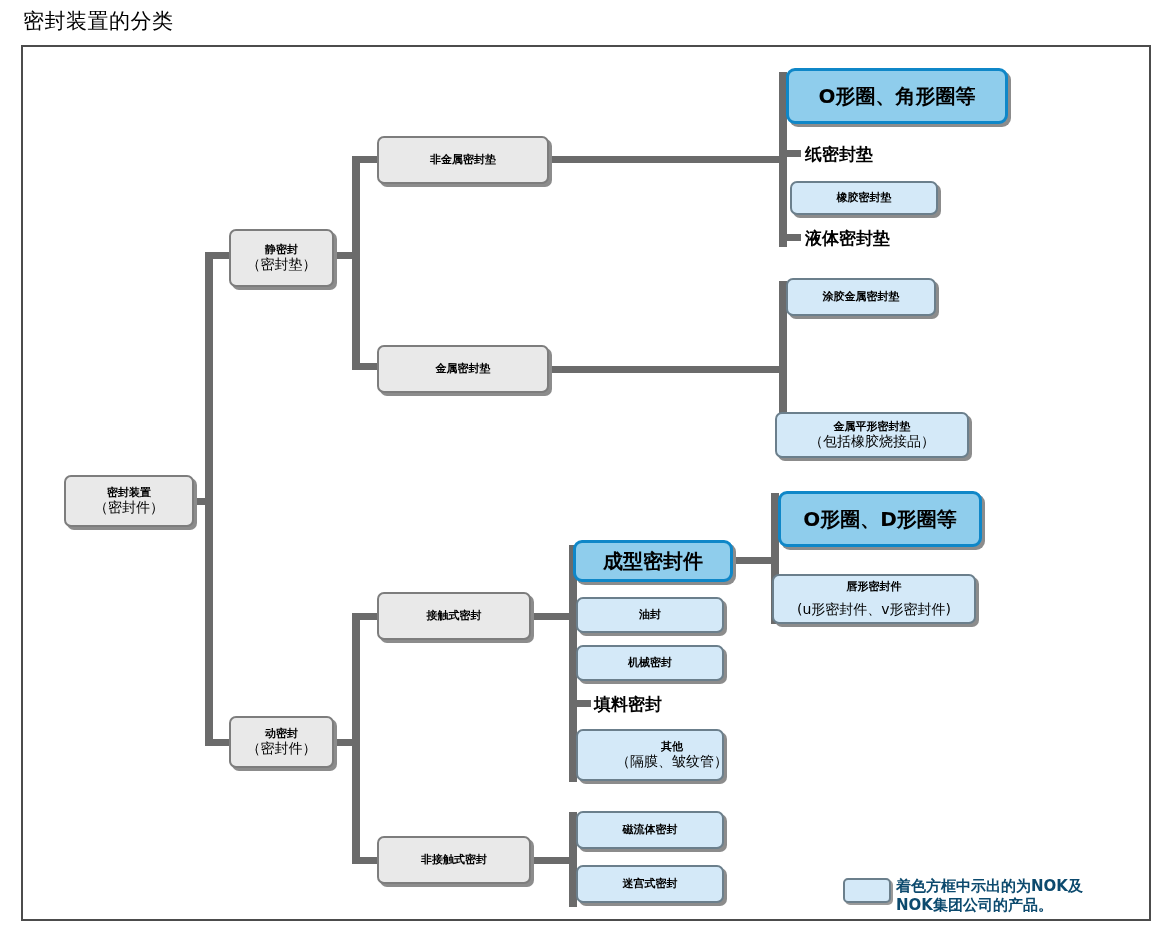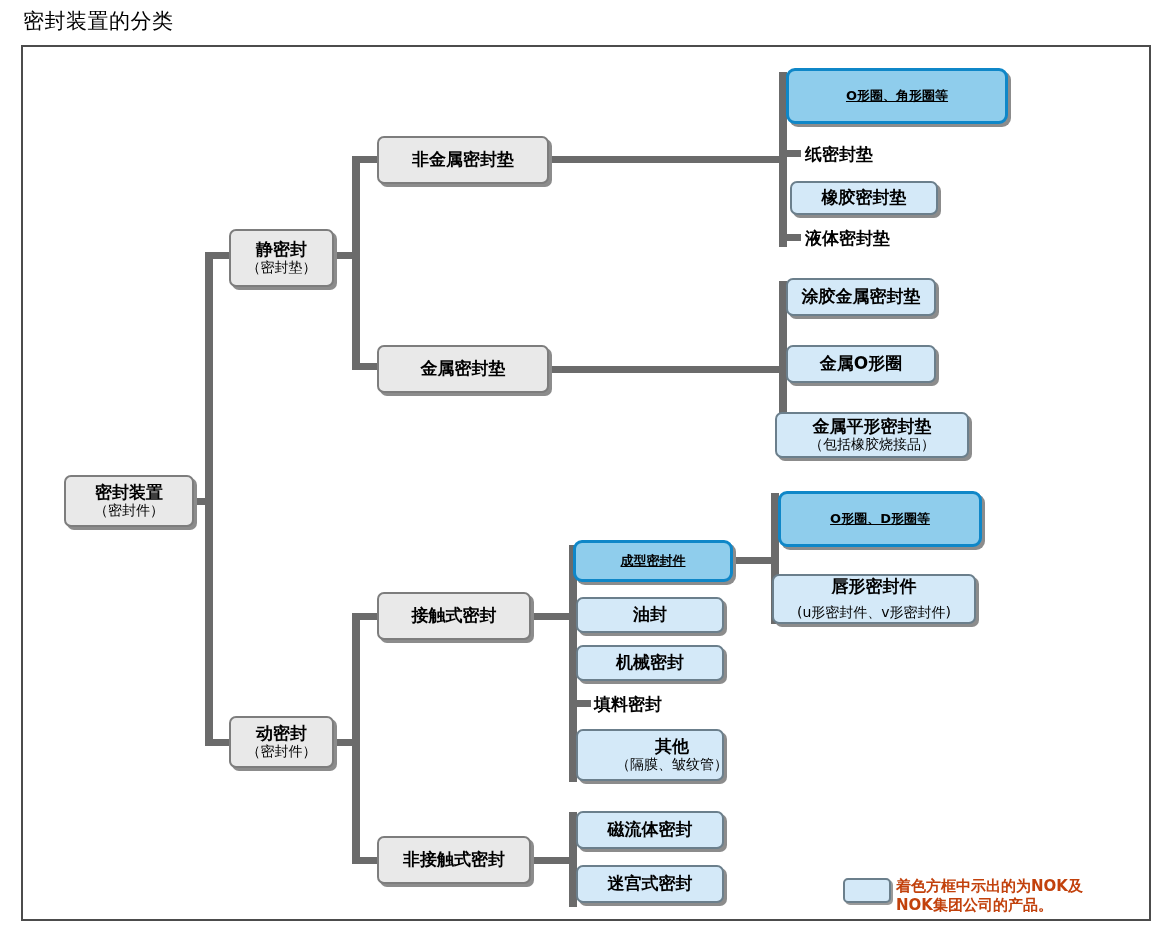--- a/index.html
+++ b/index.html
@@ -62,21 +62,21 @@
     align-items: center;
     justify-content: center;
     text-align: center;
     border-radius: 7px;
     line-height: 1.12;
     color: #000000;
     overflow: hidden;
   }
   .node .main {
     font-weight: bold;
-    font-size: 17px;
+    font-size: 11px;
     white-space: nowrap;
   }
   .node .sub {
     font-weight: normal;
     font-size: 14px;
     white-space: nowrap;
     margin-top: 1px;
   }
 
   
@@ -91,21 +91,21 @@
     border: 2px solid #6b7f8c;
     box-shadow: 3px 3px 0 #8c8c8c;
   }
   
   .node.strong {
     background: #8fcdec;
     border: 3px solid #0f87c8;
     box-shadow: 3px 3px 0 #8c8c8c;
     border-radius: 9px;
   }
-  .node.strong .main { font-size: 13px; text-decoration: underline; }
+  .node.strong .main { font-size: 20px; }
 
   
   .leaf-text {
     position: absolute;
     font-weight: bold;
     font-size: 17px;
     color: #000000;
     white-space: nowrap;
     line-height: 1;
   }
@@ -125,21 +125,21 @@
     border: 2px solid #6b7f8c;
     border-radius: 5px;
     box-shadow: 2px 2px 0 #9a9a9a;
     box-sizing: border-box;
     flex: 0 0 auto;
     margin-top: 1px;
   }
   #legend-text {
     margin-left: 5px;
     font-size: 15px;
-    color: #c2410c;
+    color: #0c4a6e;
     line-height: 1.28;
     white-space: pre-line;
     font-weight: bold;
   }
 </style>
 </head>
 <body>
 
 <div id="page-title">密封装置的分类</div>
 
@@ -222,23 +222,20 @@
   <div class="node pale" style="left:790px; top:181px; width:148px; height:34px;">
     <span class="main">橡胶密封垫</span>
   </div>
 
   <div class="leaf-text" style="left:805px; top:230px;">液体密封垫</div>
 
   <div class="node pale" style="left:786px; top:278px; width:150px; height:38px;">
     <span class="main">涂胶金属密封垫</span>
   </div>
 
-  <div class="node pale" style="left:786px; top:345px; width:150px; height:38px;">
-    <span class="main">金属O形圈</span>
-  </div>
 
   <div class="node pale" style="left:775px; top:412px; width:194px; height:46px;">
     <span class="main">金属平形密封垫</span>
     <span class="sub">（包括橡胶烧接品）</span>
   </div>
 
   <div class="node pale" style="left:576px; top:597px; width:148px; height:36px;">
     <span class="main">油封</span>
   </div>
 

